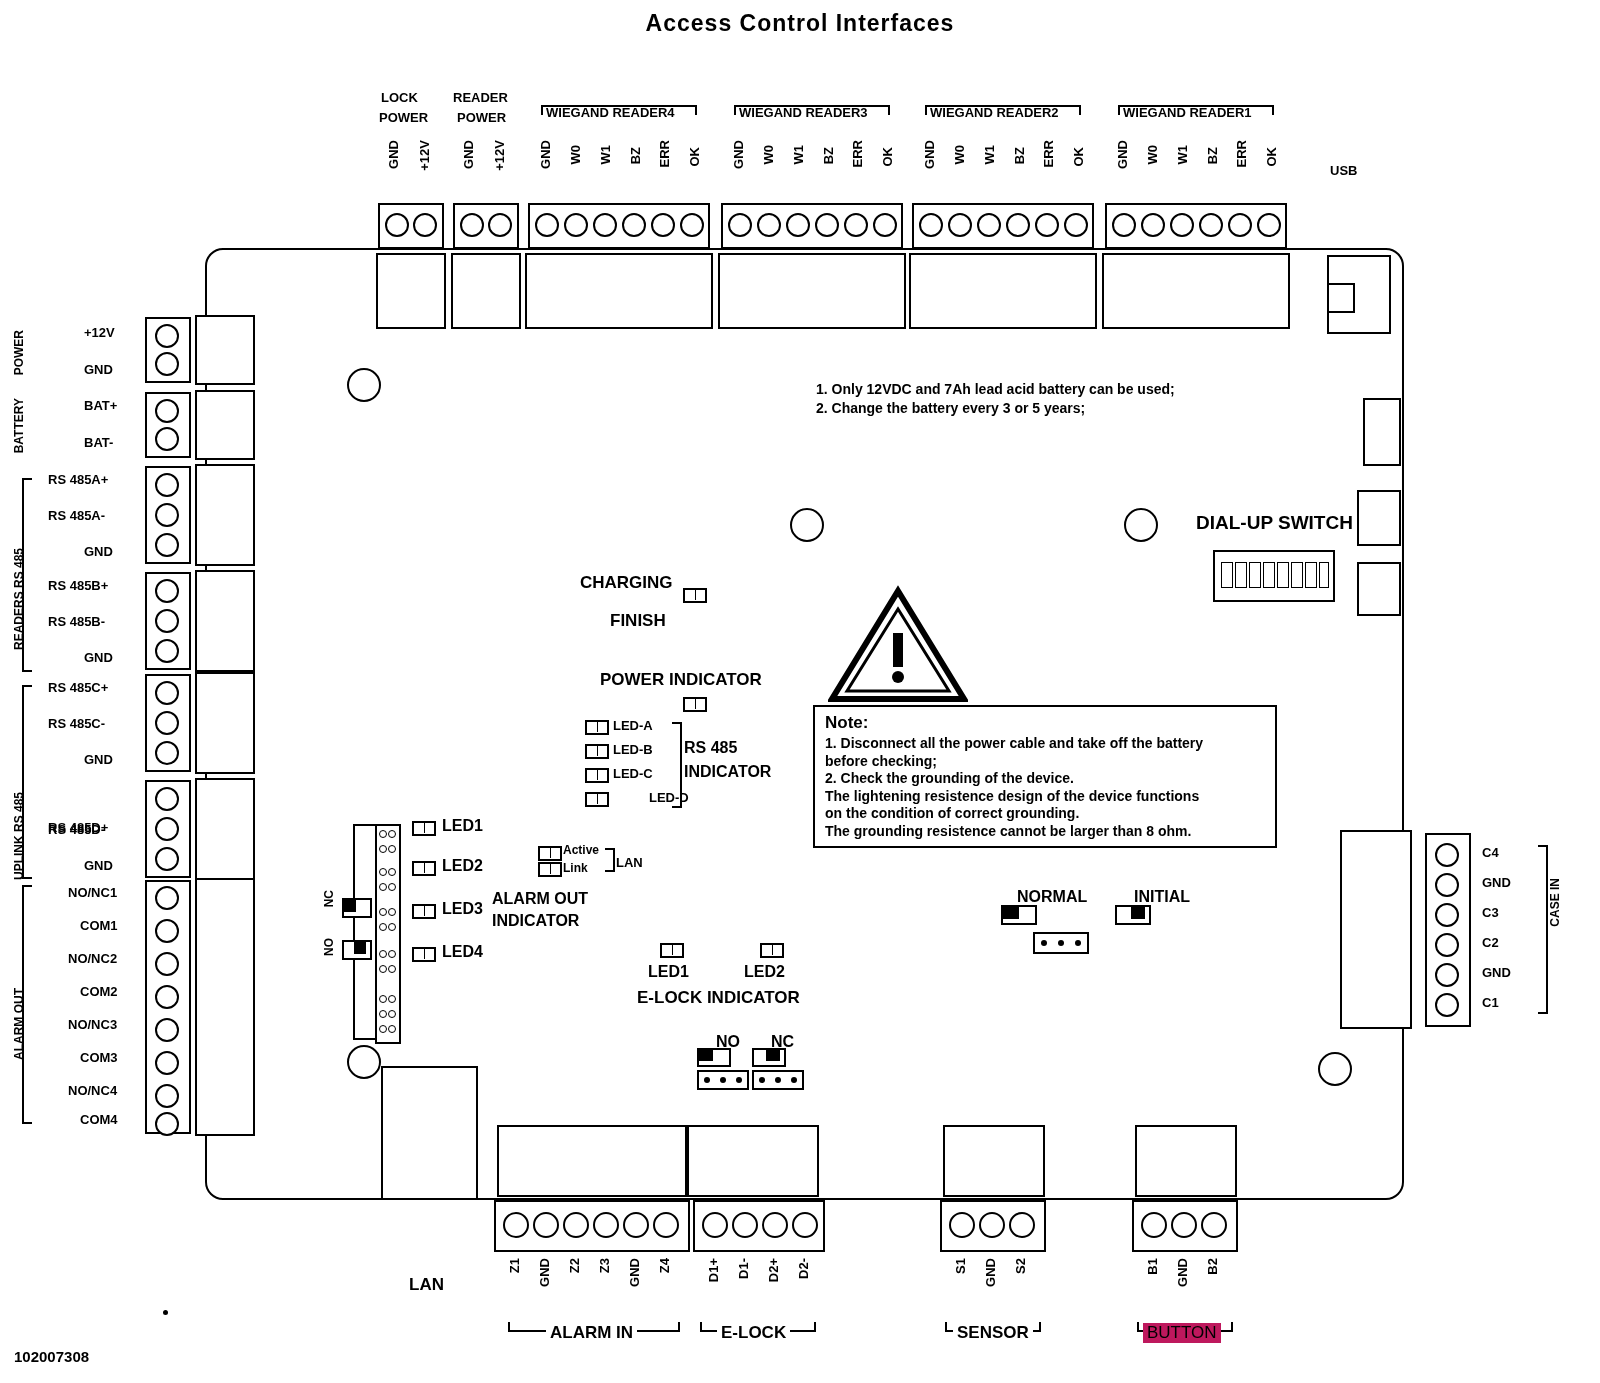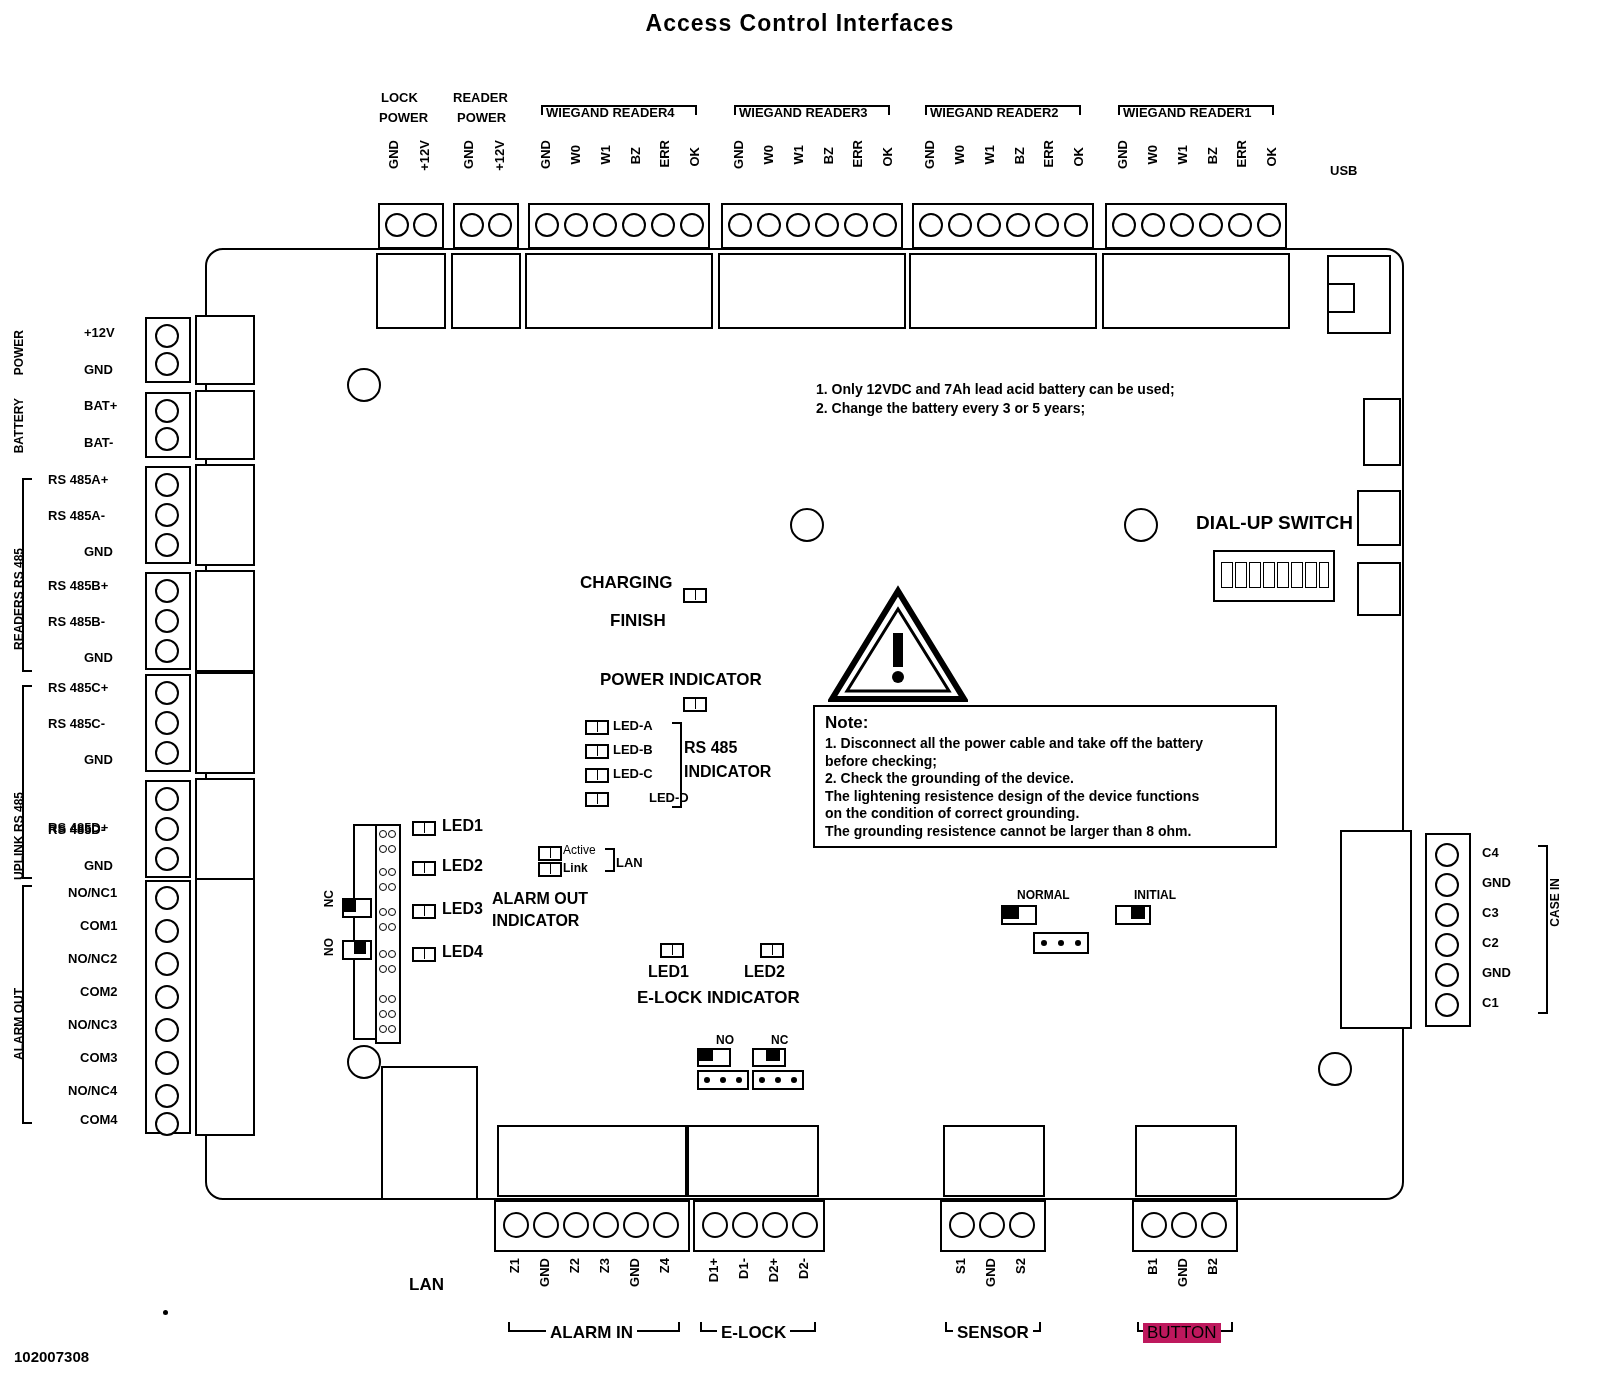--- a/index.html
+++ b/index.html
@@ -1,20 +1,20 @@
 <!DOCTYPE html>
 <html><head>
 <meta charset="utf-8">
 <style>
   html,body{margin:0;padding:0;background:#fff;}
   body{width:1600px;height:1383px;position:relative;font-family:"Liberation Sans",sans-serif;color:#000;overflow:hidden;}
   .abs{position:absolute;}
   .ttl{font-size:23px;font-weight:bold;letter-spacing:1px;}
   .lbl{font-size:13px;font-weight:bold;white-space:nowrap;}
-  .lbl-s{font-size:12px;font-weight:bold;white-space:nowrap;padding-left:16px;}
+  .lbl-s{font-size:16px;font-weight:bold;white-space:nowrap;padding-left:16px;}
   .vert{writing-mode:vertical-rl;transform:rotate(180deg);font-size:13px;font-weight:bold;white-space:nowrap;}
   .vert-s{writing-mode:vertical-rl;transform:rotate(180deg);font-size:12px;font-weight:bold;white-space:nowrap;}
   .board{position:absolute;left:205px;top:248px;width:1195px;height:948px;border:2px solid #000;border-radius:18px;}
   .hole{position:absolute;border:2px solid #000;border-radius:50%;width:30px;height:30px;}
   
   .blk{position:absolute;border:2px solid #000;background:#fff;}
   .term{position:absolute;border:2px solid #000;background:#fff;}
   .pin{position:absolute;border:2px solid #000;border-radius:50%;background:#fff;}
   .sqpin{position:absolute;border:1.5px solid #000;background:#fff;}
   .brk{position:absolute;border-top:2px solid #000;border-left:2px solid #000;border-right:2px solid #000;height:8px;}
@@ -315,21 +315,21 @@
 
 <div class="abs vert-s" style="left:322px;top:890px;">NC</div>
 <div class="swblk" style="left:342px;top:898px;width:26px;height:16px;"></div>
 <div class="swhalf" style="left:344px;top:900px;width:12px;height:12px;"></div>
 <div class="abs vert-s" style="left:322px;top:938px;">NO</div>
 <div class="swblk" style="left:342px;top:940px;width:26px;height:16px;"></div>
 <div class="swhalf" style="left:354px;top:942px;width:12px;height:12px;"></div>
 
 <div class="ledic" style="left:538px;top:846px;"></div>
 <div class="ledic" style="left:538px;top:862px;"></div>
-<div class="abs" style="left:563px;top:843px;font-size:12px;font-weight:normal;">Active</div>
+<div class="abs" style="left:563px;top:843px;font-size:12px;font-weight:bold;">Active</div>
 <div class="abs" style="left:563px;top:861px;font-size:12px;font-weight:bold;">Link</div>
 <div class="brk-r" style="left:605px;top:848px;height:20px;"></div>
 <div class="abs" style="left:616px;top:855px;font-size:13px;font-weight:bold;">LAN</div>
 
 <div class="ledic" style="left:660px;top:943px;"></div>
 <div class="ledic" style="left:760px;top:943px;"></div>
 <div class="abs" style="left:648px;top:963px;font-size:16px;font-weight:bold;">LED1</div>
 <div class="abs" style="left:744px;top:963px;font-size:16px;font-weight:bold;">LED2</div>
 <div class="abs" style="left:637px;top:988px;font-size:17px;font-weight:bold;">E-LOCK INDICATOR</div>
 

